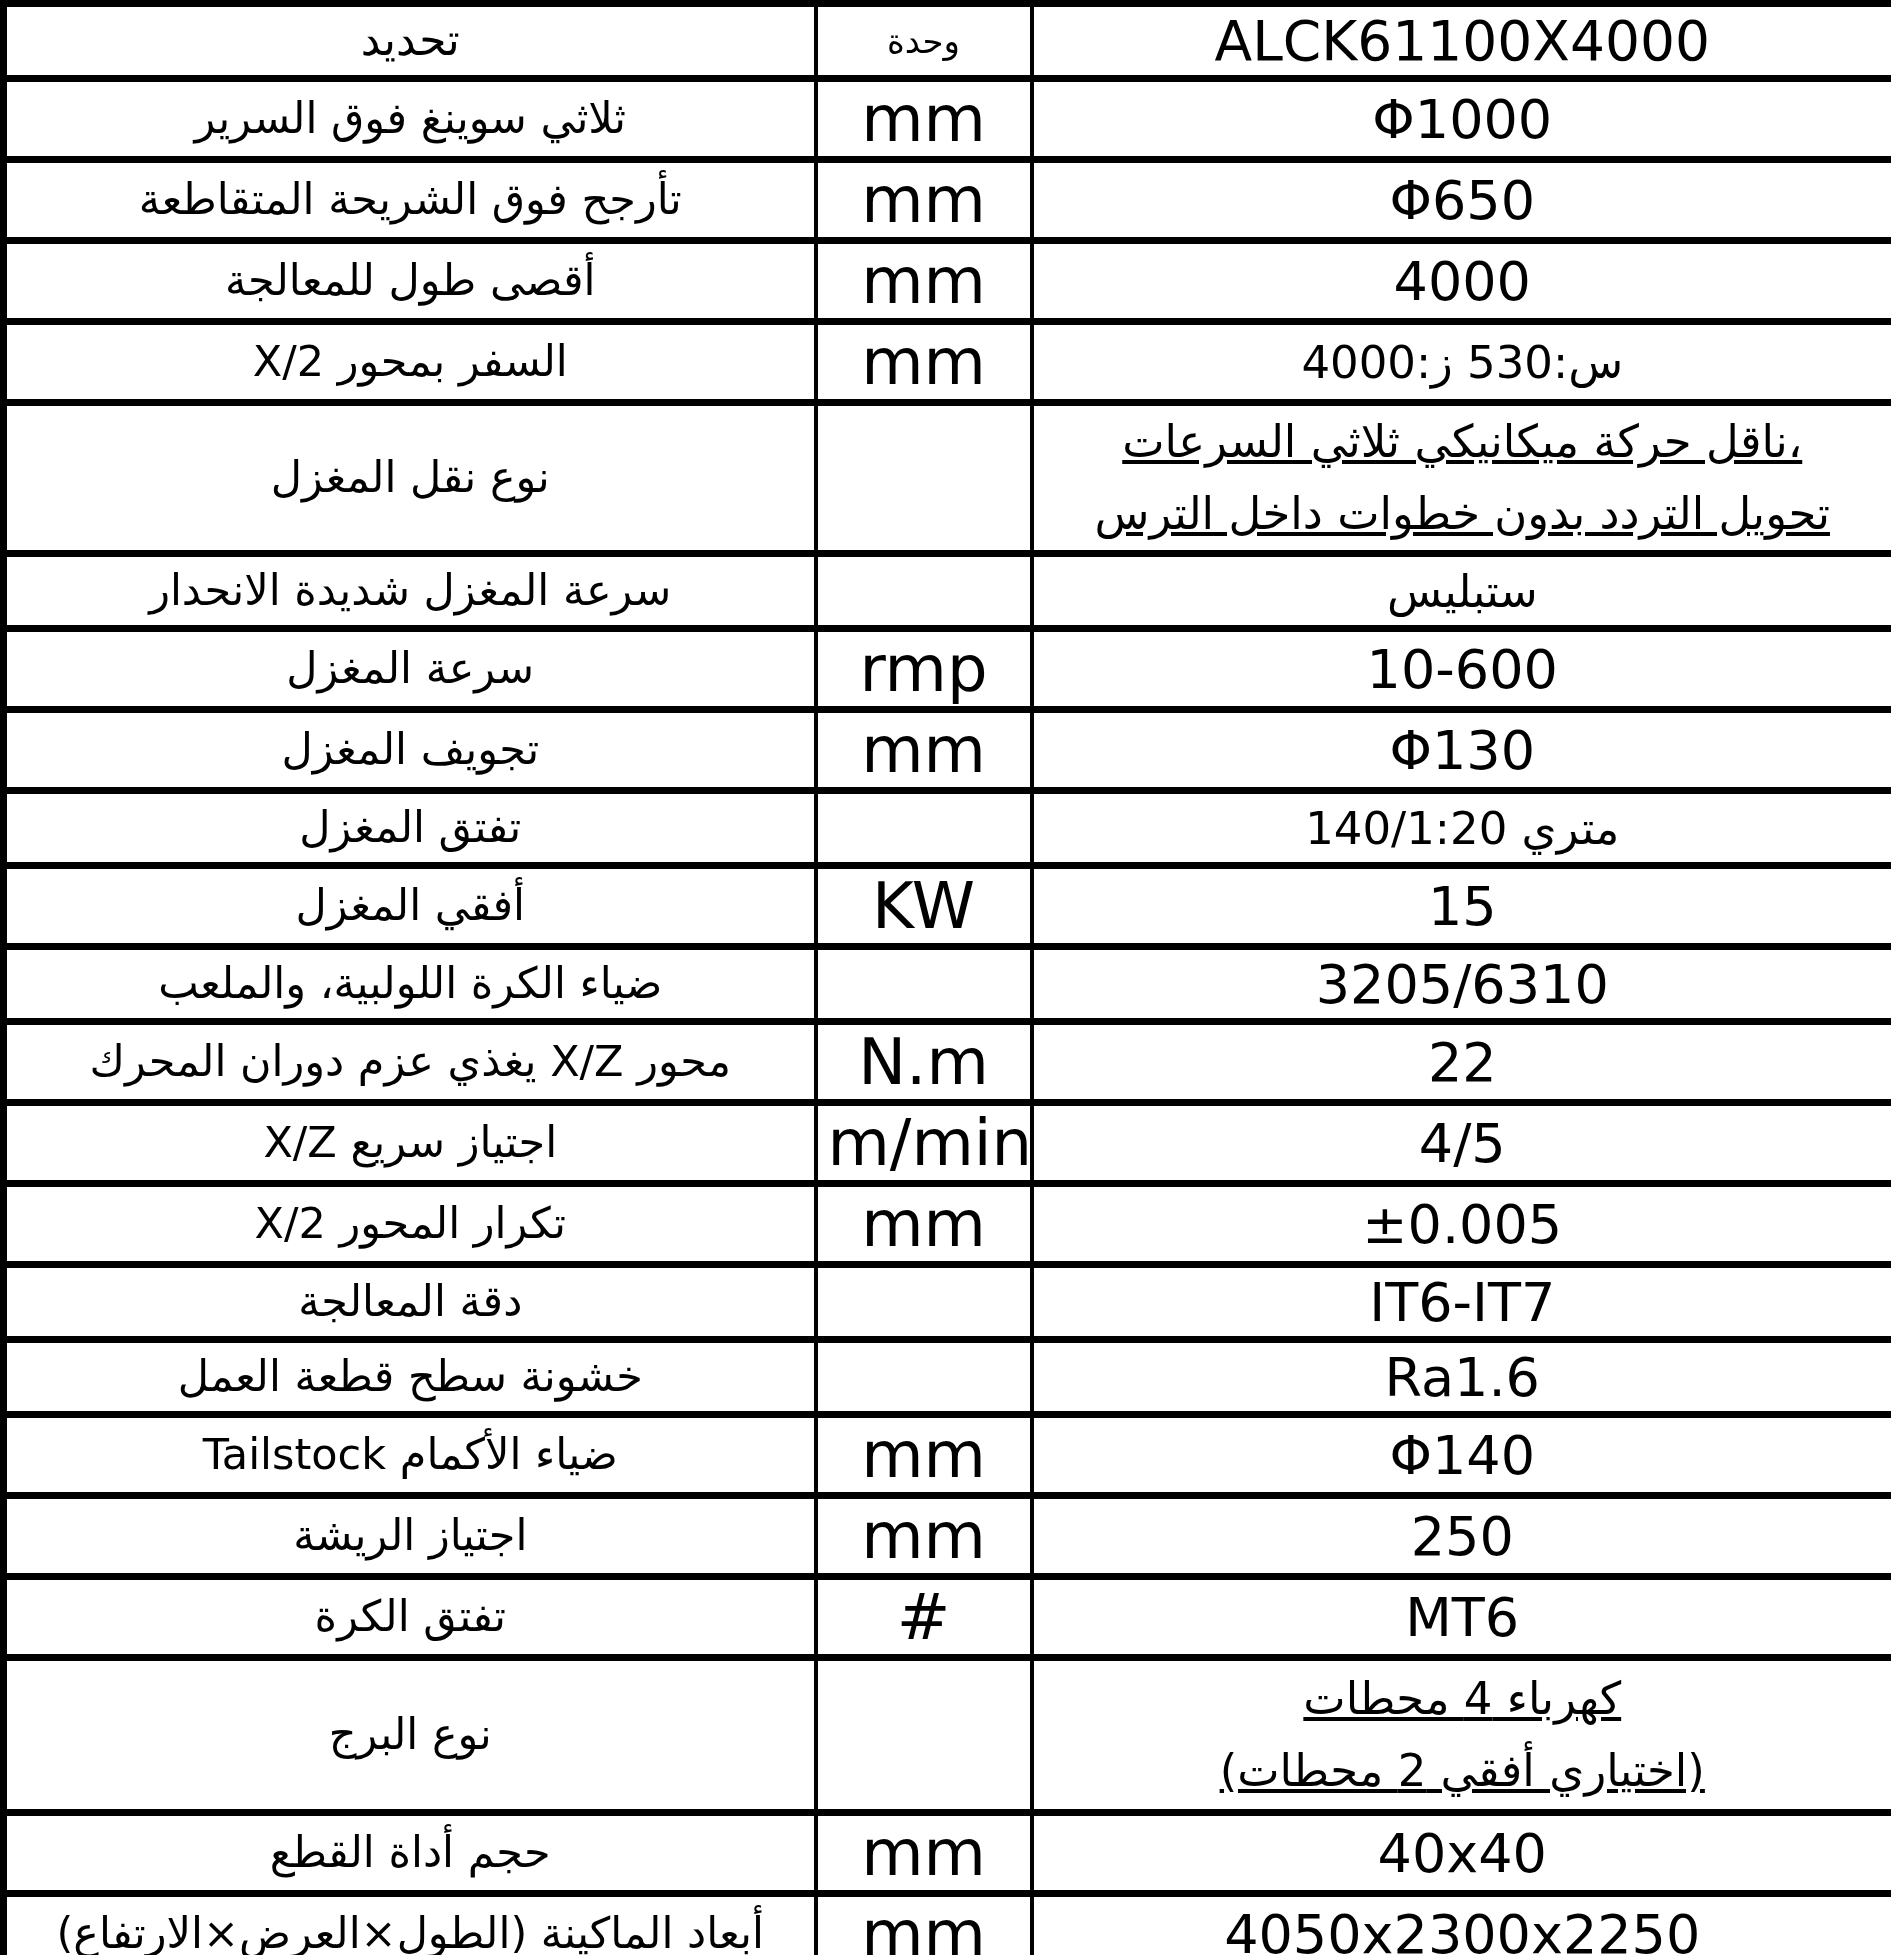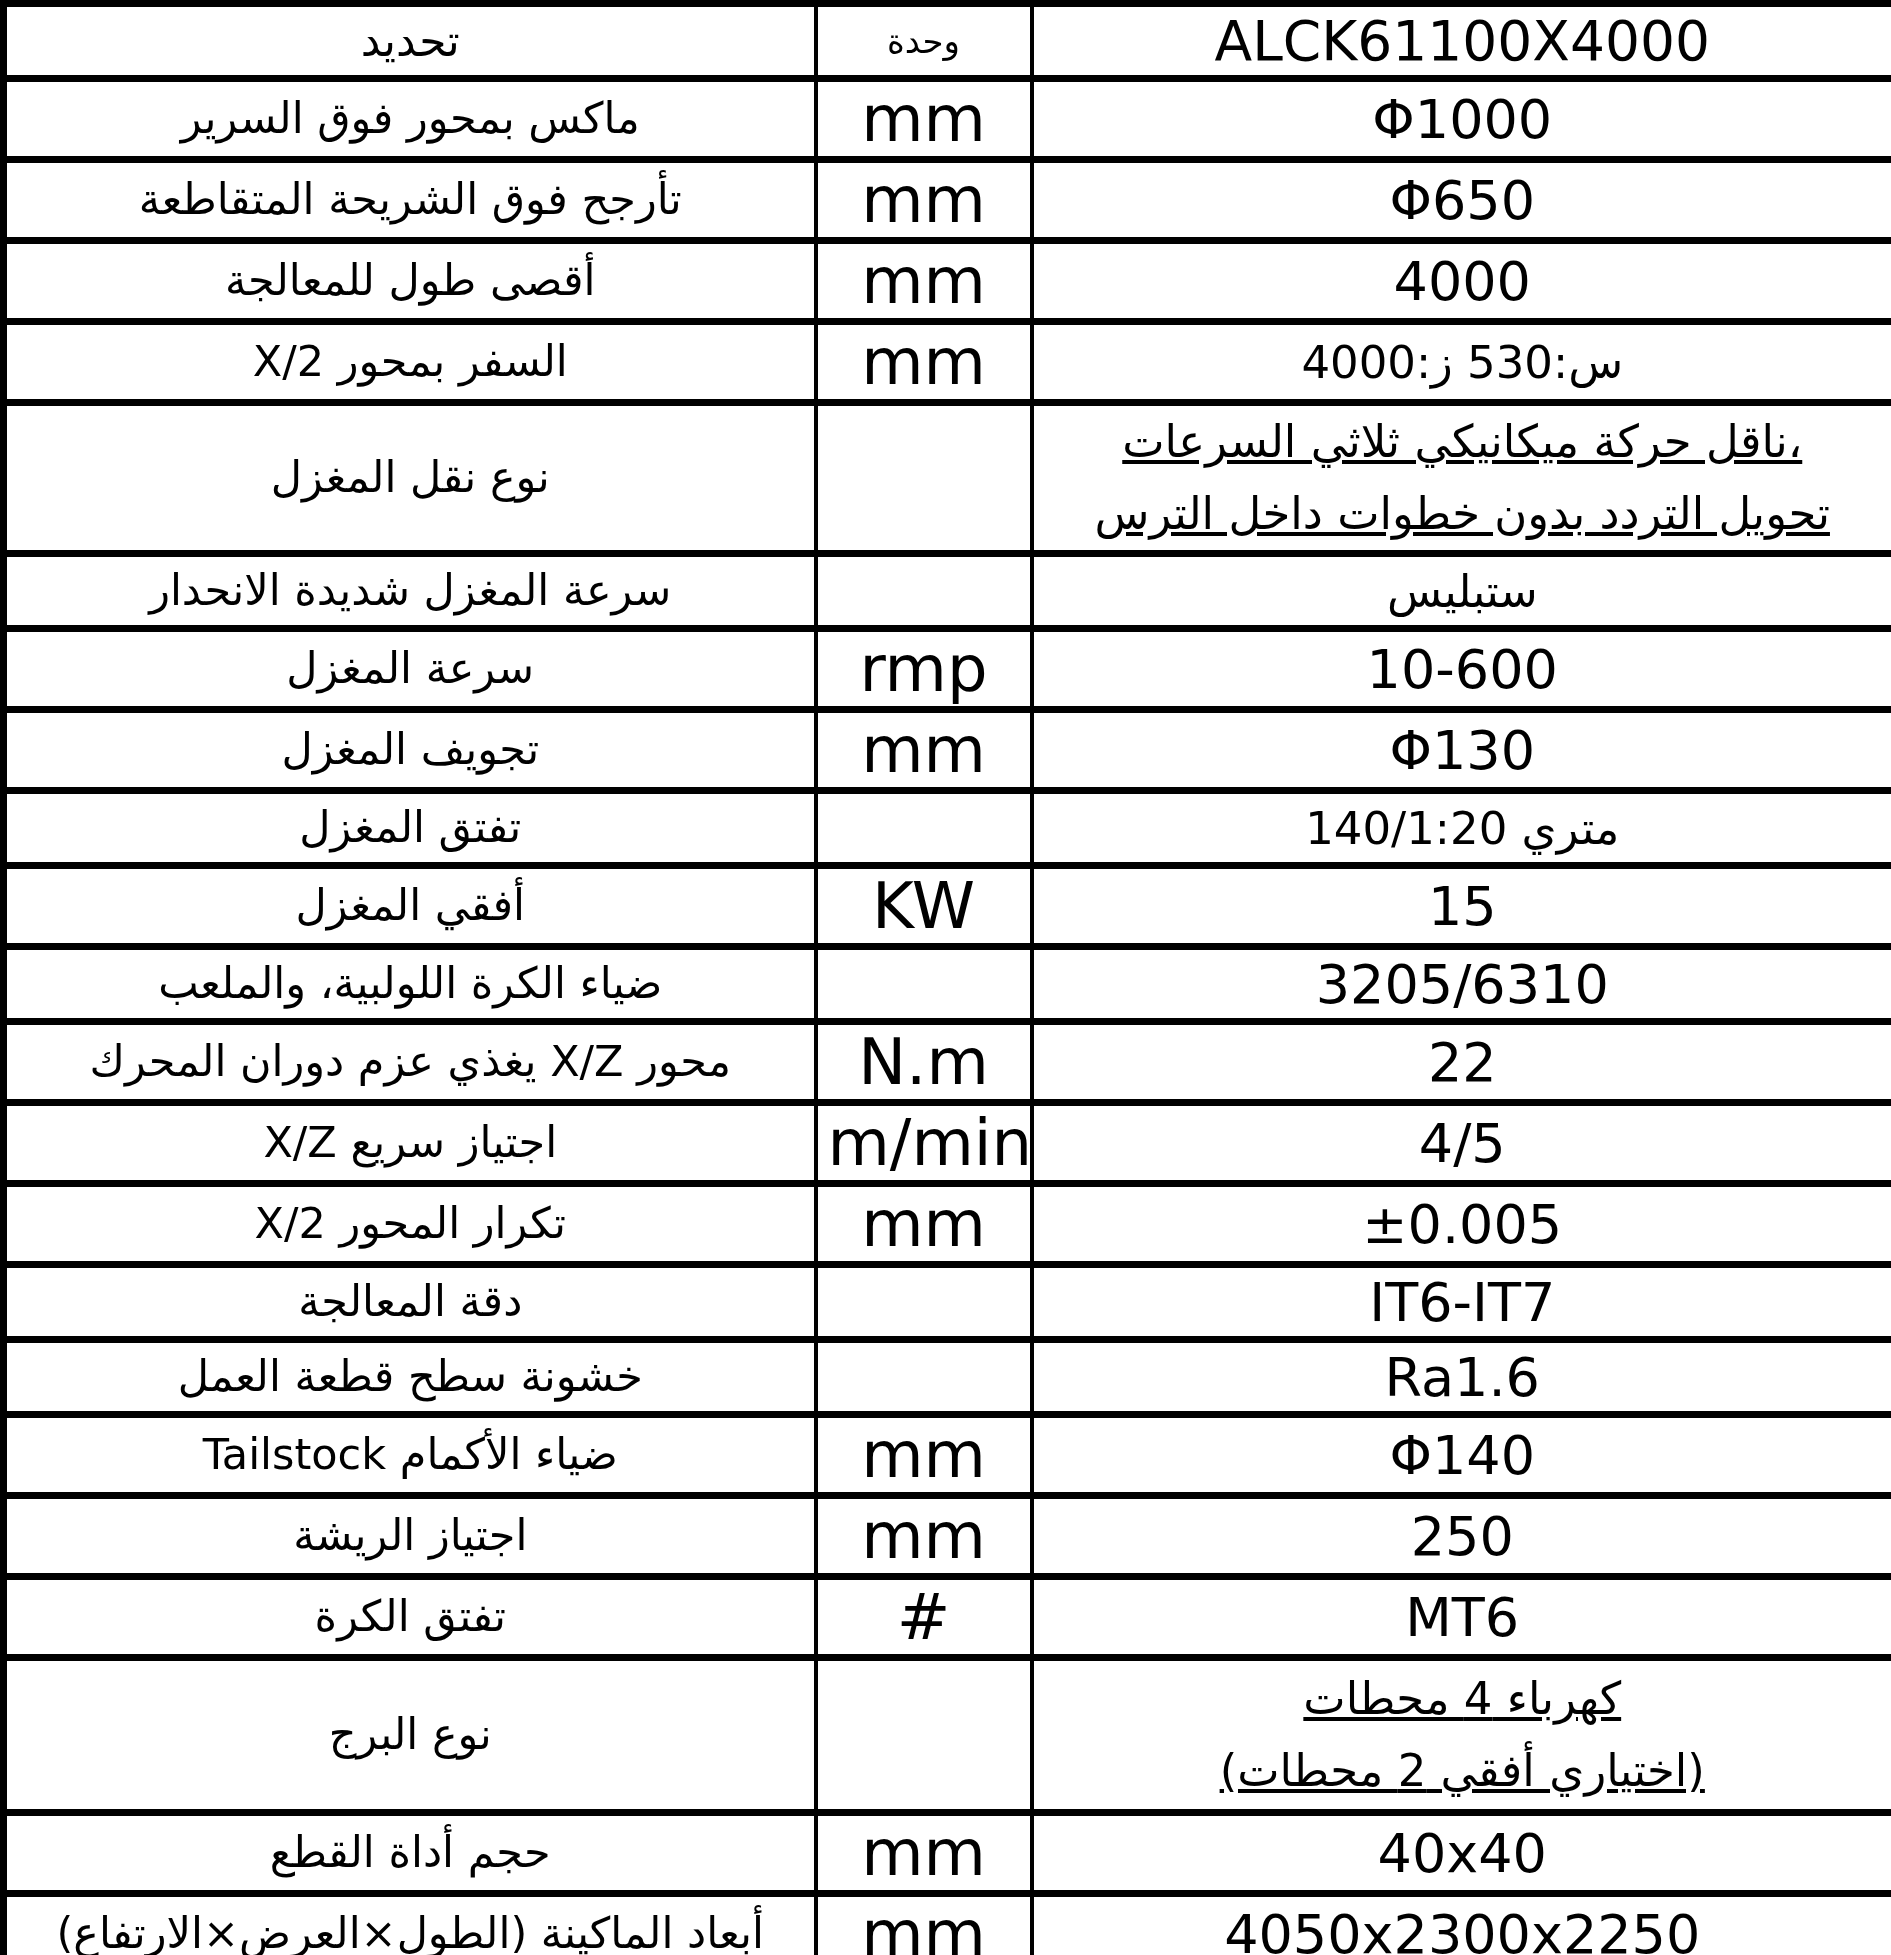--- a/index.html
+++ b/index.html
@@ -23,21 +23,21 @@
   }
   table.spec{border:7px solid #000;}
   tr.r-std{height:75px;}
   tr.r-head{height:75px;}
   tr.r-tall1{height:150px;}
   tr.r-tall2{height:155px;}
   td.c-label{font-size:43px;line-height:1.15;}
   td.c-unit{font-size:64px;}
   td.c-value{font-size:54px;}
   td.v-ar{font-size:45px;}
-  td.head-spec{font-size:44px;}
+  td.head-spec{font-size:44px;font-family:Liberation Serif, serif;}
   td.head-unit{font-size:34px;}
   td.head-model{font-size:55px;}
   td.lab-bottom{vertical-align:bottom;padding-bottom:10px;}
   td.two-line{padding-top:2px;padding-bottom:2px;}
   td.two-line .vline{display:block;line-height:72px;text-decoration:underline;}
 </style>
 </head>
 <body>
 
 <table class="spec">
@@ -47,21 +47,21 @@
     <col style="width:863px">
   </colgroup>
   <tbody>
     <tr class="r-head">
       <td class="c-label head-spec" dir="rtl">تحديد</td>
       <td class="c-unit head-unit" dir="rtl">وحدة</td>
       <td class="c-value head-model">ALCK61100X4000</td>
     </tr>
 
     <tr class="r-std">
-      <td class="c-label" dir="rtl">ماكس بمحور فوق السرير</td>
+      <td class="c-label" dir="rtl">ثلاثي سوينغ فوق السرير</td>
       <td class="c-unit">mm</td>
       <td class="c-value">Φ1000</td>
     </tr>
 
     <tr class="r-std">
       <td class="c-label" dir="rtl">تأرجح فوق الشريحة المتقاطعة</td>
       <td class="c-unit">mm</td>
       <td class="c-value">Φ650</td>
     </tr>
 

